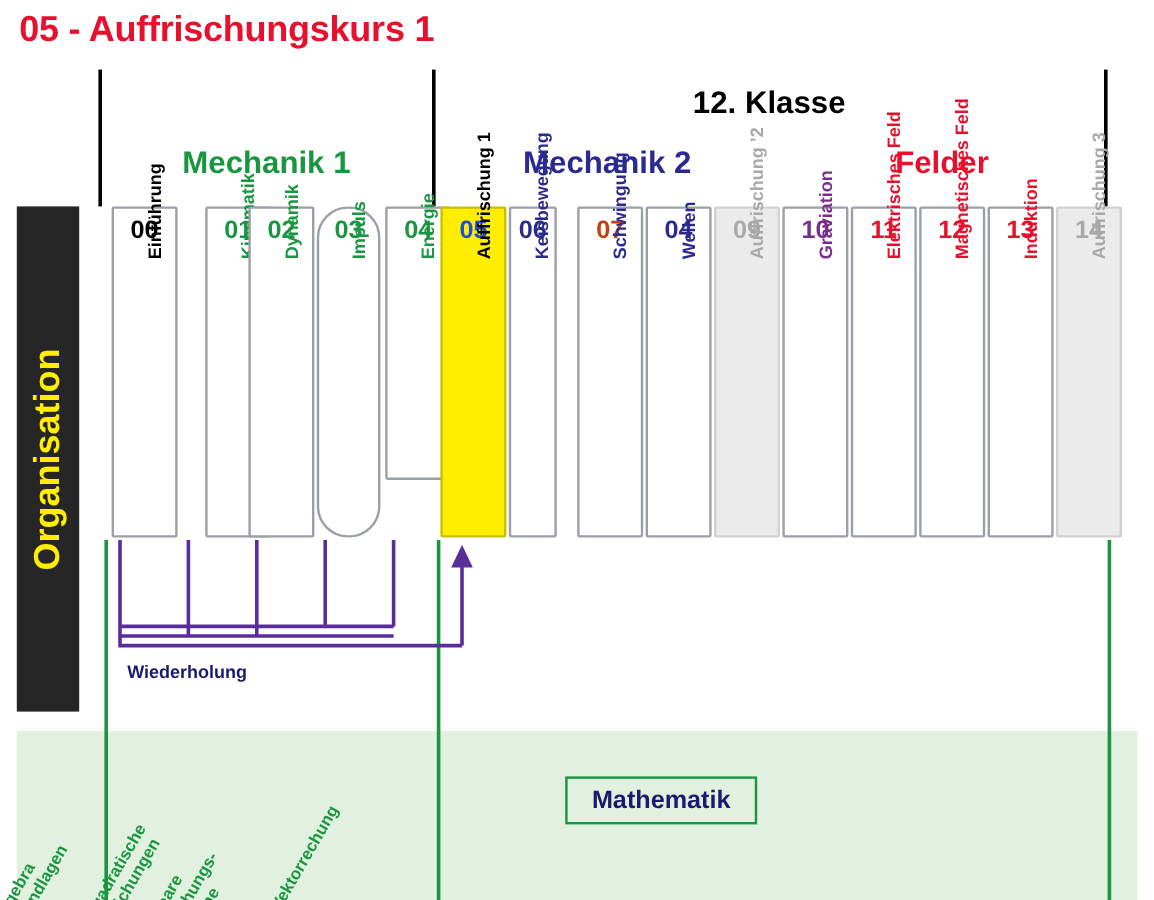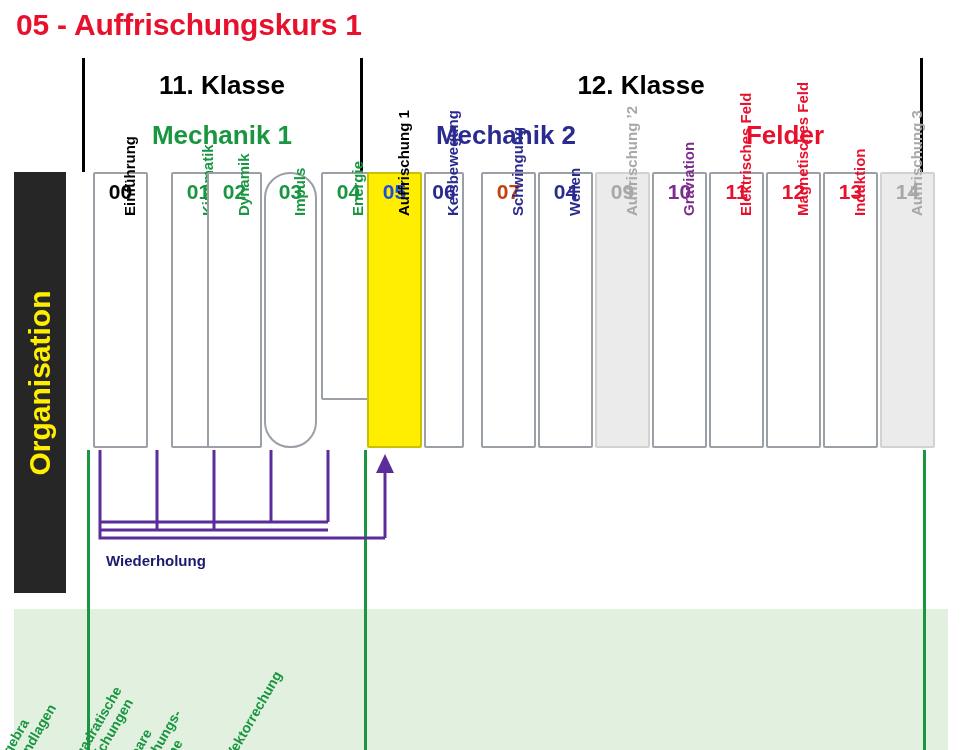--- a/index.html
+++ b/index.html
@@ -160,21 +160,20 @@
 <body>
 
 <div id="root">
 
   <div id="page-title">05 - Auffrischungskurs 1</div>
 
   <div class="vrule" style="left:82px; top:58px; height:114px;"></div>
   <div class="vrule" style="left:360px; top:58px; height:114px;"></div>
   <div class="vrule" style="left:920px; top:58px; height:114px;"></div>
 
-  <div class="grade-label" style="left:84px; top:70px; width:276px;">11. Klasse</div>
   <div class="grade-label" style="left:362px; top:70px; width:558px;">12. Klasse</div>
 
   <div class="topic-label" style="left:84px; top:120px; width:276px; color:#1a9641;">Mechanik 1</div>
   <div class="topic-label" style="left:362px; top:120px; width:288px; color:#2b2b8f;">Mechanik 2</div>
   <div class="topic-label" style="left:650px; top:120px; width:270px; color:#e8112d;">Felder</div>
 
   <div id="math-band"></div>
 
   <div id="org-bar">
     <div class="org-text">Organisation</div>
@@ -254,20 +253,23 @@
       <path d="M328,10 L328,82"></path>
       <path d="M100,90 L328,90"></path>
       <path d="M100,82 L328,82"></path>
       <path d="M385,98 L385,32"></path>
     </g>
     <polygon points="385,14 376,33 394,33" fill="#5b2d9b"></polygon>
   </svg>
 
   <div id="wiederholung-label" style="left:106px; top:552px;">Wiederholung</div>
 
+  <div id="math-box">
+    <span>Mathematik</span>
+  </div>
 
   <div class="math-item" style="left:20px; top:745px; color:#1a9641;">Algebra
 Grundlagen</div>
   <div class="math-item" style="left:94px; top:745px; color:#1a9641;">Quadratische
 Gleichungen</div>
   <div class="math-item" style="left:158px; top:745px; color:#1a9641;">Lineare
 Gleichungs-
 systeme</div>
   <div class="math-item" style="left:236px; top:745px; color:#1a9641;">Vektorrechung</div>
 

